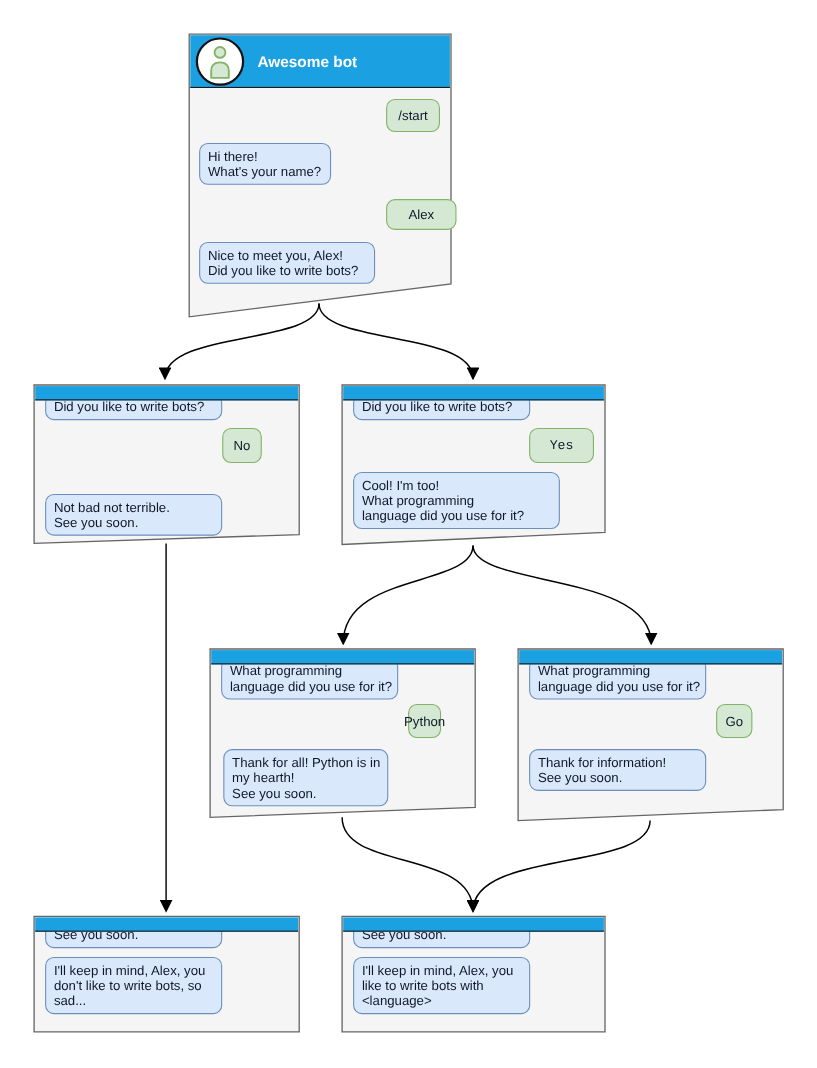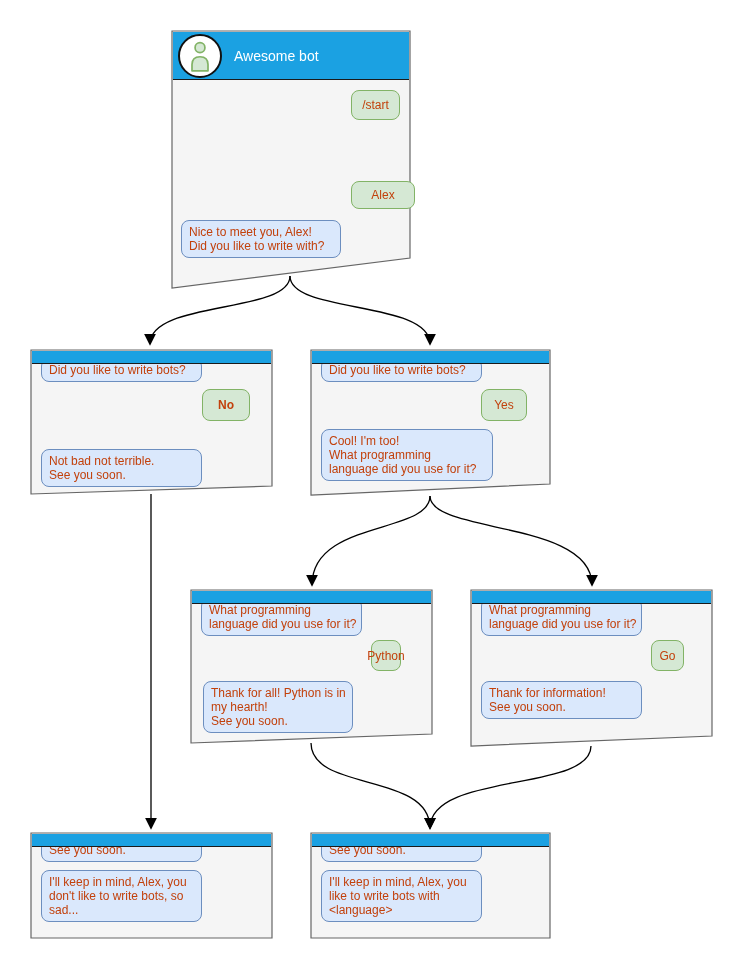--- a/index.html
+++ b/index.html
@@ -6,23 +6,23 @@
   body{font-family:"Liberation Sans","DejaVu Sans",sans-serif;}
   .canvas{position:relative;width:743px;height:971px;background:#ffffff;overflow:hidden;}
   .bg-svg{position:absolute;left:0;top:0;z-index:1;}
   .node{position:absolute;z-index:2;}
   .hdr{position:absolute;left:1px;top:1px;z-index:4;display:flex;align-items:center;
        background:#1ba1e2;border-bottom:1px solid #1a1a1a;box-sizing:border-box;}
   .hdr-main{height:48px;gap:12px;padding-left:5px;}
   .bar{height:13px;}
   .avatar{width:44px;height:44px;border-radius:50%;background:#ffffff;border:2px solid #111;
           display:flex;align-items:center;justify-content:center;box-sizing:border-box;flex:0 0 auto;}
-  .title{color:#ffffff;font-weight:normal;font-size:14px;}
+  .title{color:#ffffff;font-weight:bold;font-size:14px;}
   .bubble{position:absolute;z-index:3;box-sizing:border-box;border-radius:8px;
-          font-size:12px;line-height:14px;color:#c2410c;white-space:pre;}
+          font-size:12px;line-height:14px;color:#0f172a;white-space:pre;}
   .b-bot{background:#dae8fc;border:1px solid #6c8ebf;padding:4px 7px;text-align:left;}
   .b-user{background:#d5e8d4;border:1px solid #82b366;display:flex;align-items:center;justify-content:center;}
 </style>
 </head>
 <body>
 
 <div class="canvas">
 
   <svg class="bg-svg" width="743" height="971" viewBox="0 0 743 971">
     <defs>
@@ -43,46 +43,48 @@
     <path d="M 290 276 C 290 314, 430 300, 430 344" fill="none" stroke="#000" stroke-width="1.3" marker-end="url(#ah)"></path>
     <path d="M 151 494 L 151 828" fill="none" stroke="#000" stroke-width="1.3" marker-end="url(#ah)"></path>
     <path d="M 430 496 C 430 534, 312 520, 312 585" fill="none" stroke="#000" stroke-width="1.3" marker-end="url(#ah)"></path>
     <path d="M 430 496 C 430 534, 592 520, 592 585" fill="none" stroke="#000" stroke-width="1.3" marker-end="url(#ah)"></path>
     <path d="M 311 743 C 311 792, 430 772, 430 828" fill="none" stroke="#000" stroke-width="1.3" marker-end="url(#ah)"></path>
     <path d="M 591 746 C 591 792, 430 772, 430 828" fill="none" stroke="#000" stroke-width="1.3" marker-end="url(#ah)"></path>
   </svg>
 
   <div class="node" style="left:172px;top:31px;width:238px;height:257px;">
     <div class="bubble b-user" style="left:179px;top:59px;width:49px;height:30px;">/start</div>
+    <div class="bubble b-bot" style="left:9px;top:99px;width:120px;">Hi there!
+What's your name?</div>
     <div class="bubble b-user" style="left:179px;top:150px;width:64px;height:28px;">Alex</div>
     <div class="bubble b-bot" style="left:9px;top:189px;width:160px;">Nice to meet you, Alex!
-Did you like to write with?</div>
+Did you like to write bots?</div>
     <div class="hdr hdr-main" style="width:236px;">
       <div class="avatar">
         <svg width="30" height="32" viewBox="0 0 24 26">
           <circle cx="12" cy="6.2" r="4" fill="#d5e8d4" stroke="#82b366" stroke-width="1.4"></circle>
           <path d="M5.5 25 V20 c0-4.6 2.6-6.4 6.5-6.4 s6.5 1.8 6.5 6.4 V25 z" fill="#d5e8d4" stroke="#82b366" stroke-width="1.4" stroke-linejoin="round"></path>
         </svg>
       </div>
       <div class="title">Awesome bot</div>
     </div>
   </div>
 
   <div class="node" style="left:31px;top:350px;width:241px;height:144px;">
     <div class="bubble b-bot" style="left:10px;top:8px;width:161px;">Did you like to write bots?</div>
-    <div class="bubble b-user" style="left:171px;top:39px;width:48px;height:32px;font-weight:bold;">No</div>
+    <div class="bubble b-user" style="left:171px;top:39px;width:36px;height:32px;">No</div>
     <div class="bubble b-bot" style="left:10px;top:79px;width:161px;margin-top:20px;">Not bad not terrible.
 See you soon.</div>
     <div class="hdr bar" style="width:239px;"></div>
   </div>
 
   <div class="node" style="left:311px;top:350px;width:239px;height:145px;">
     <div class="bubble b-bot" style="left:10px;top:8px;width:161px;">Did you like to write bots?</div>
-    <div class="bubble b-user" style="left:170px;top:39px;width:46px;height:32px;">Yes</div>
-    <div class="bubble b-bot" style="left:10px;top:79px;width:172px;">Cool! I'm too!
+    <div class="bubble b-user" style="left:170px;top:39px;width:59px;height:32px;font-family:Liberation Mono, monospace;">Yes</div>
+    <div class="bubble b-bot" style="left:10px;top:79px;width:188px;">Cool! I'm too!
 What programming
 language did you use for it?</div>
     <div class="hdr bar" style="width:237px;"></div>
   </div>
 
   <div class="node" style="left:191px;top:590px;width:241px;height:153px;">
     <div class="bubble b-bot" style="left:10px;top:8px;width:161px;">What programming
 language did you use for it?</div>
     <div class="bubble b-user" style="left:180px;top:50px;width:30px;height:31px;">Python</div>
     <div class="bubble b-bot" style="left:12px;top:91px;width:150px;">Thank for all! Python is in

